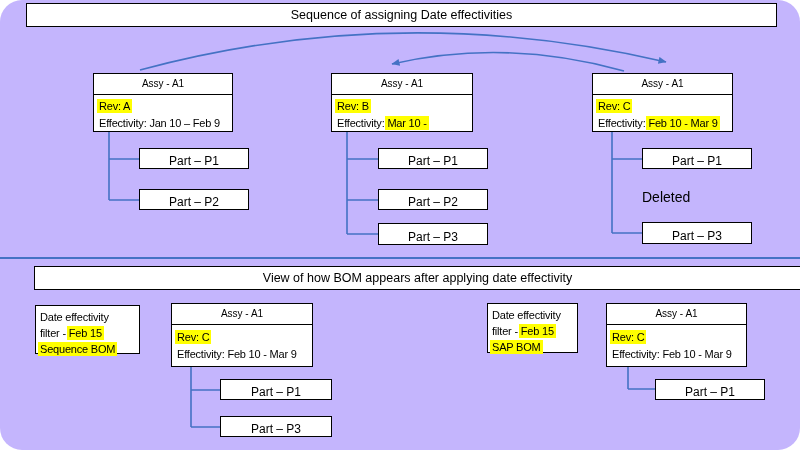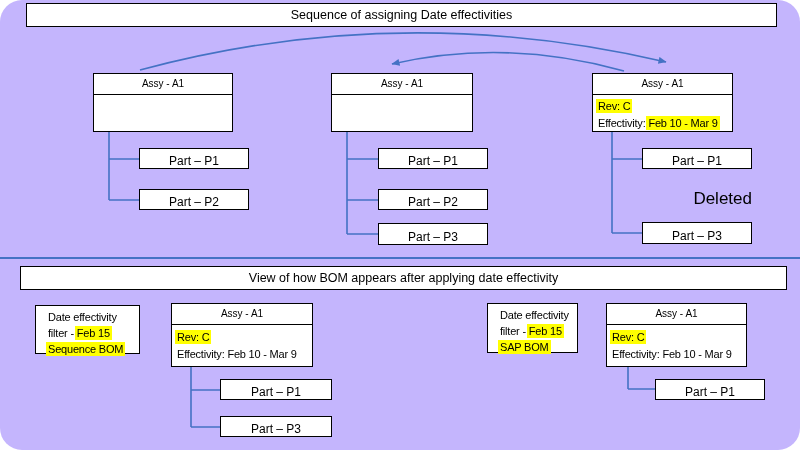--- a/index.html
+++ b/index.html
@@ -29,25 +29,25 @@
     padding:3px 2px 0 5px; font-size:11px; line-height:17px;
     letter-spacing:-0.2px; white-space:nowrap;
   }
   .part {
     position:absolute; border:1.5px solid #000; background:#fff; box-sizing:border-box;
     display:flex; align-items:flex-end; justify-content:center;
     font-size:12px; white-space:nowrap;
   }
   .filter {
     position:absolute; border:1.5px solid #000; background:#fff; box-sizing:border-box;
-    padding:3px 12px; font-size:11px; line-height:16px;
+    padding:3px 4px; font-size:11px; line-height:16px;
     letter-spacing:-0.2px; white-space:nowrap;
   }
   .deleted {
-    position:absolute; font-size:17px; text-align:right; white-space:nowrap;
+    position:absolute; font-size:14px; text-align:left; white-space:nowrap;
   }
   .hl { background:var(--hl); padding:1px 2px; margin:-1px -2px; }
   .hl:empty { display:none; }
 </style>
 </head>
 <body>
 
 <div class="stage">
 
   <svg class="overlay" width="800" height="450" viewBox="0 0 800 450">
@@ -65,24 +65,32 @@
     <path d="M191,367 V427 M191,390 H220 M191,427 H220" class="conn"></path>
     <path d="M628,367 V389 M628,389 H655" class="conn"></path>
   </svg>
 
   <div class="banner" style="left:26px;top:3px;width:751px;height:24px">
     <span>Sequence of assigning Date effectivities</span>
   </div>
 
   <div class="assy" style="left:93px;top:73px;width:140px;height:59px">
     <div class="assy-header">Assy - A1</div>
+    <div class="assy-body">
+      <div><span class="hl">Rev: A</span></div>
+      <div><span>Effectivity: Jan 10 – Feb 9</span></div>
+    </div>
   </div>
 
   <div class="assy" style="left:331px;top:73px;width:142px;height:59px">
     <div class="assy-header">Assy - A1</div>
+    <div class="assy-body">
+      <div><span class="hl">Rev: B</span></div>
+      <div><span>Effectivity: </span><span class="hl">Mar 10 -</span></div>
+    </div>
   </div>
 
   <div class="assy" style="left:592px;top:73px;width:141px;height:59px">
     <div class="assy-header">Assy - A1</div>
     <div class="assy-body">
       <div><span class="hl">Rev: C</span></div>
       <div><span>Effectivity: </span><span class="hl">Feb 10 - Mar 9</span></div>
     </div>
   </div>
 
@@ -104,21 +112,21 @@
     </div>
 
   <div class="part" style="left:642px;top:148px;width:110px;height:21px">
       <span>Part – P1</span>
     </div>
   <div class="deleted" style="left:642px;top:189px;width:110px">Deleted</div>
   <div class="part" style="left:642px;top:222px;width:110px;height:22px">
       <span>Part – P3</span>
     </div>
 
-  <div class="banner" style="left:20px;top:266px;width:767px;height:24px">
+  <div class="banner" style="left:34px;top:266px;width:767px;height:24px">
     <span>View of how BOM appears after applying date effectivity</span>
   </div>
 
   <div class="filter" style="left:35px;top:305px;width:105px;height:49px">
     <div>Date effectivity</div>
     <div><span>filter - </span><span class="hl">Feb 15</span></div>
     <div><span class="hl">Sequence BOM</span></div>
   </div>
 
   <div class="assy" style="left:171px;top:303px;width:142px;height:64px">

